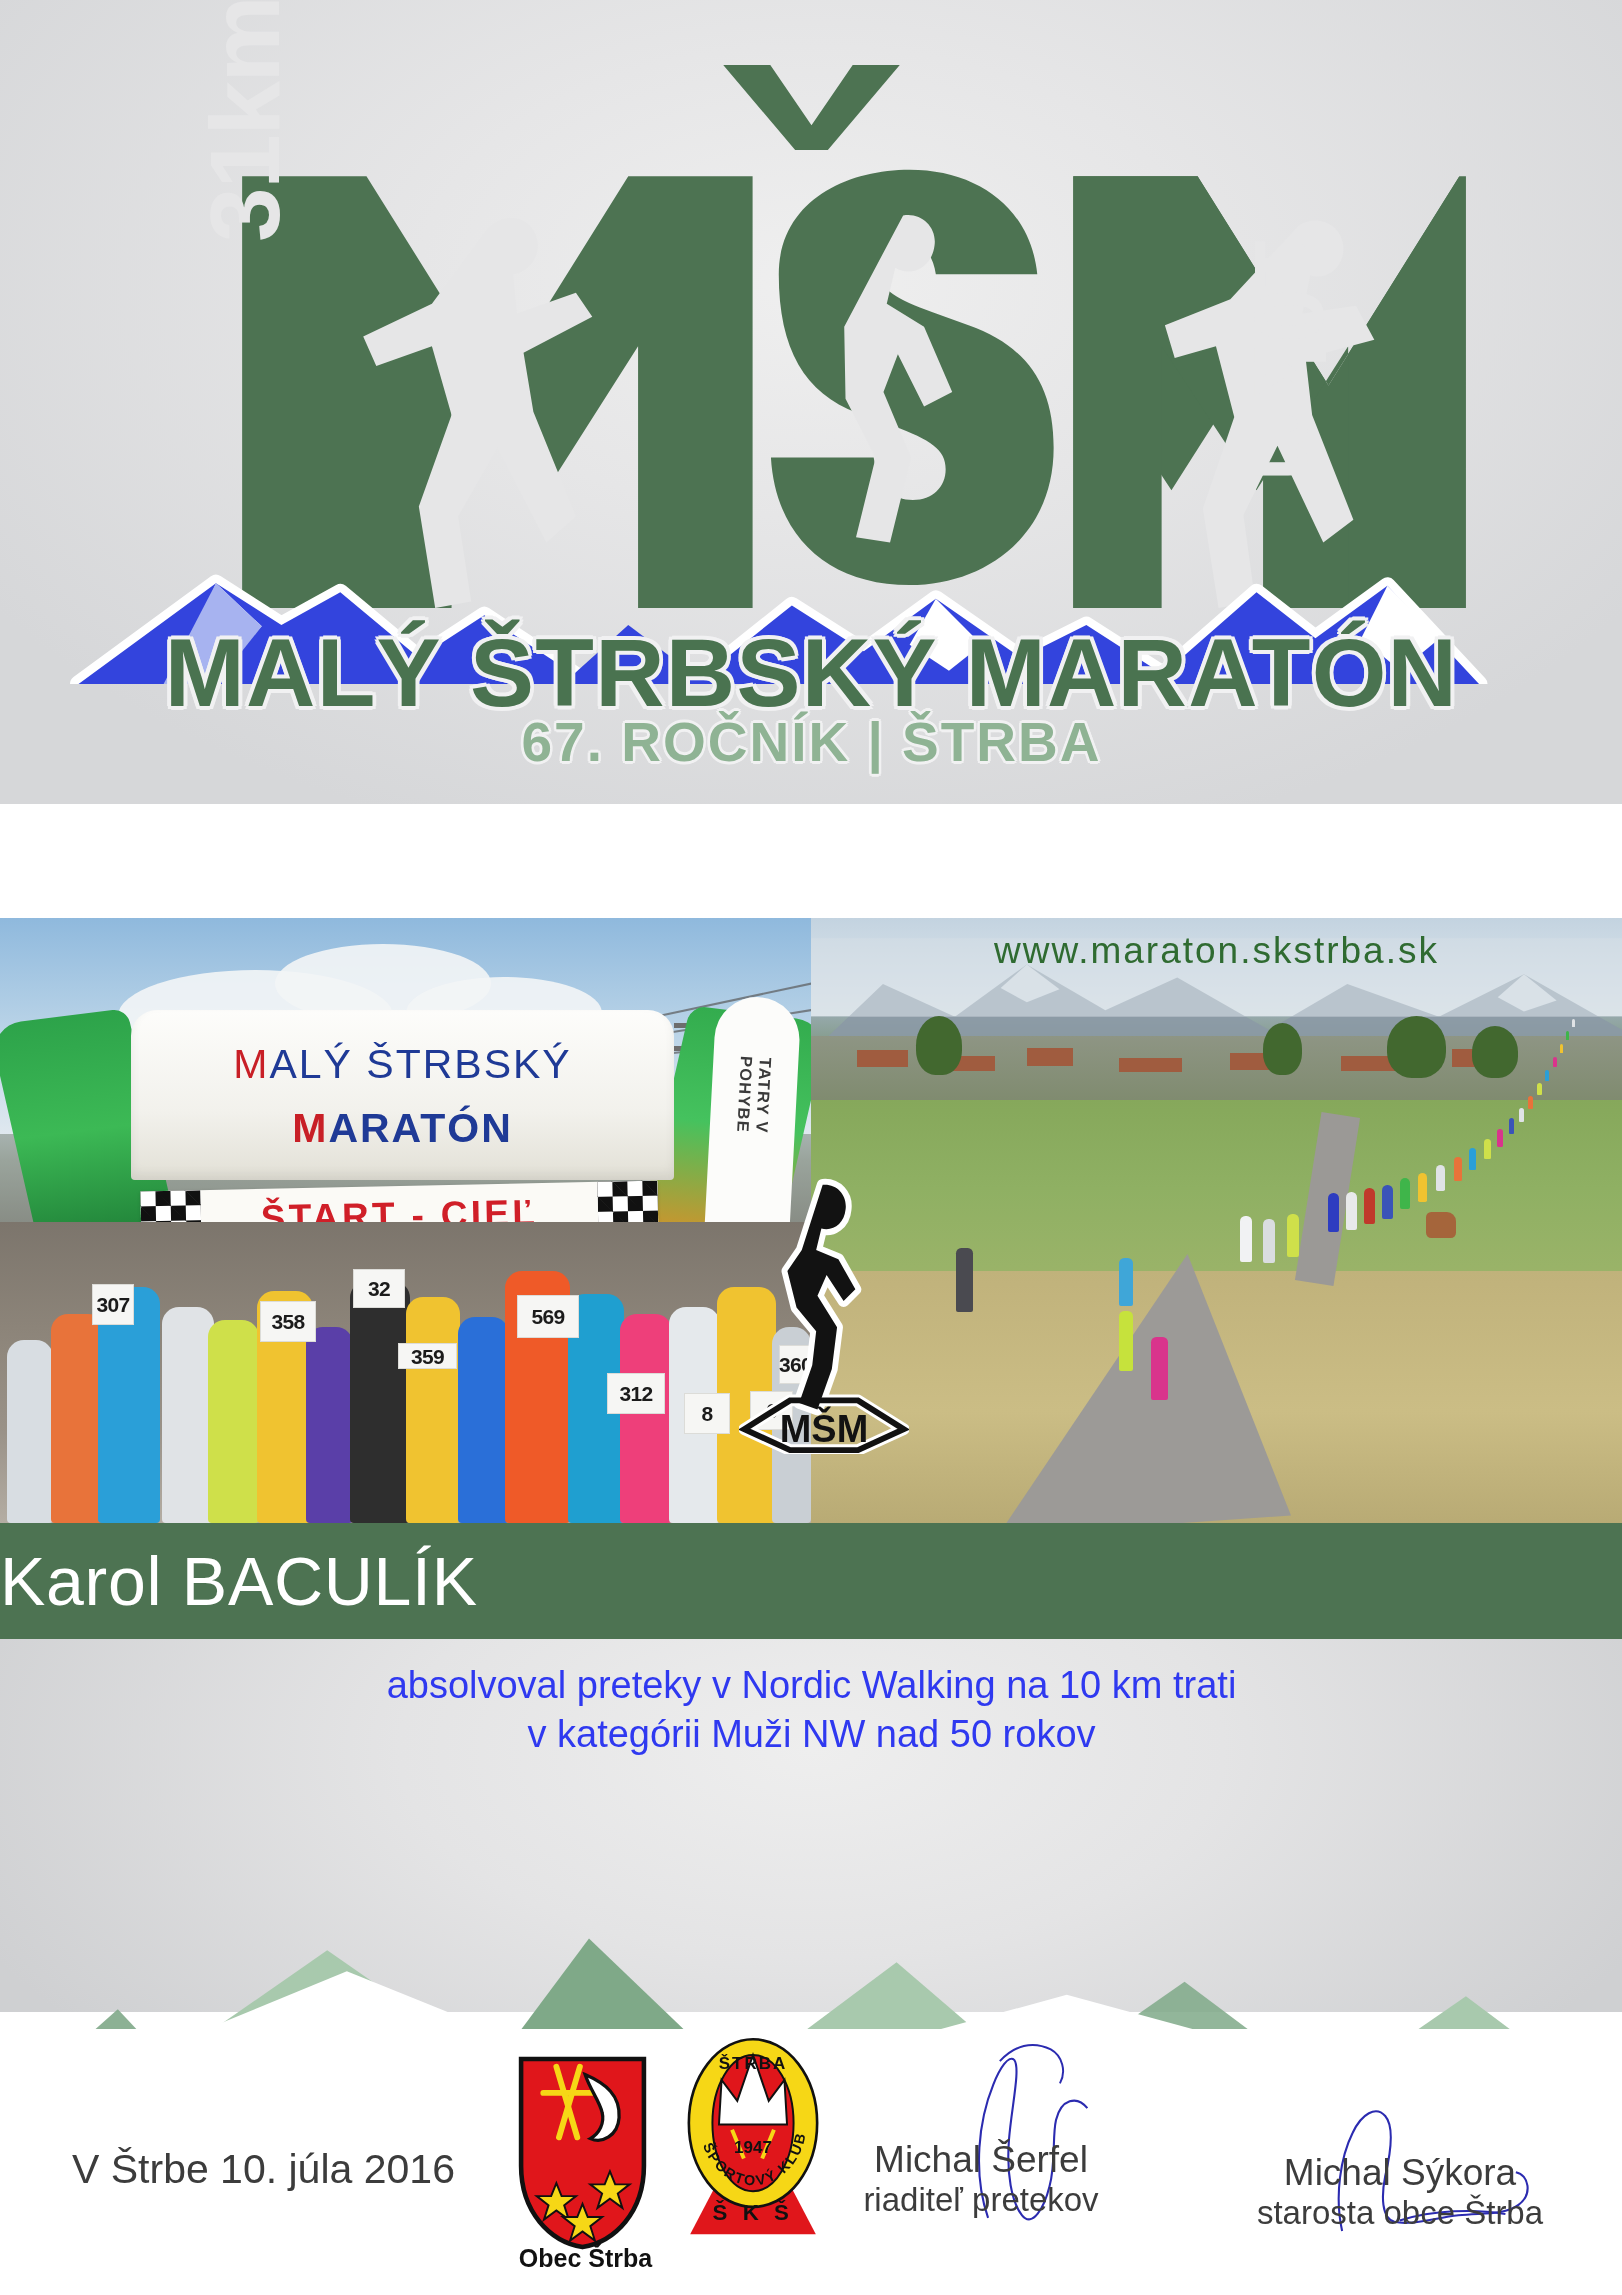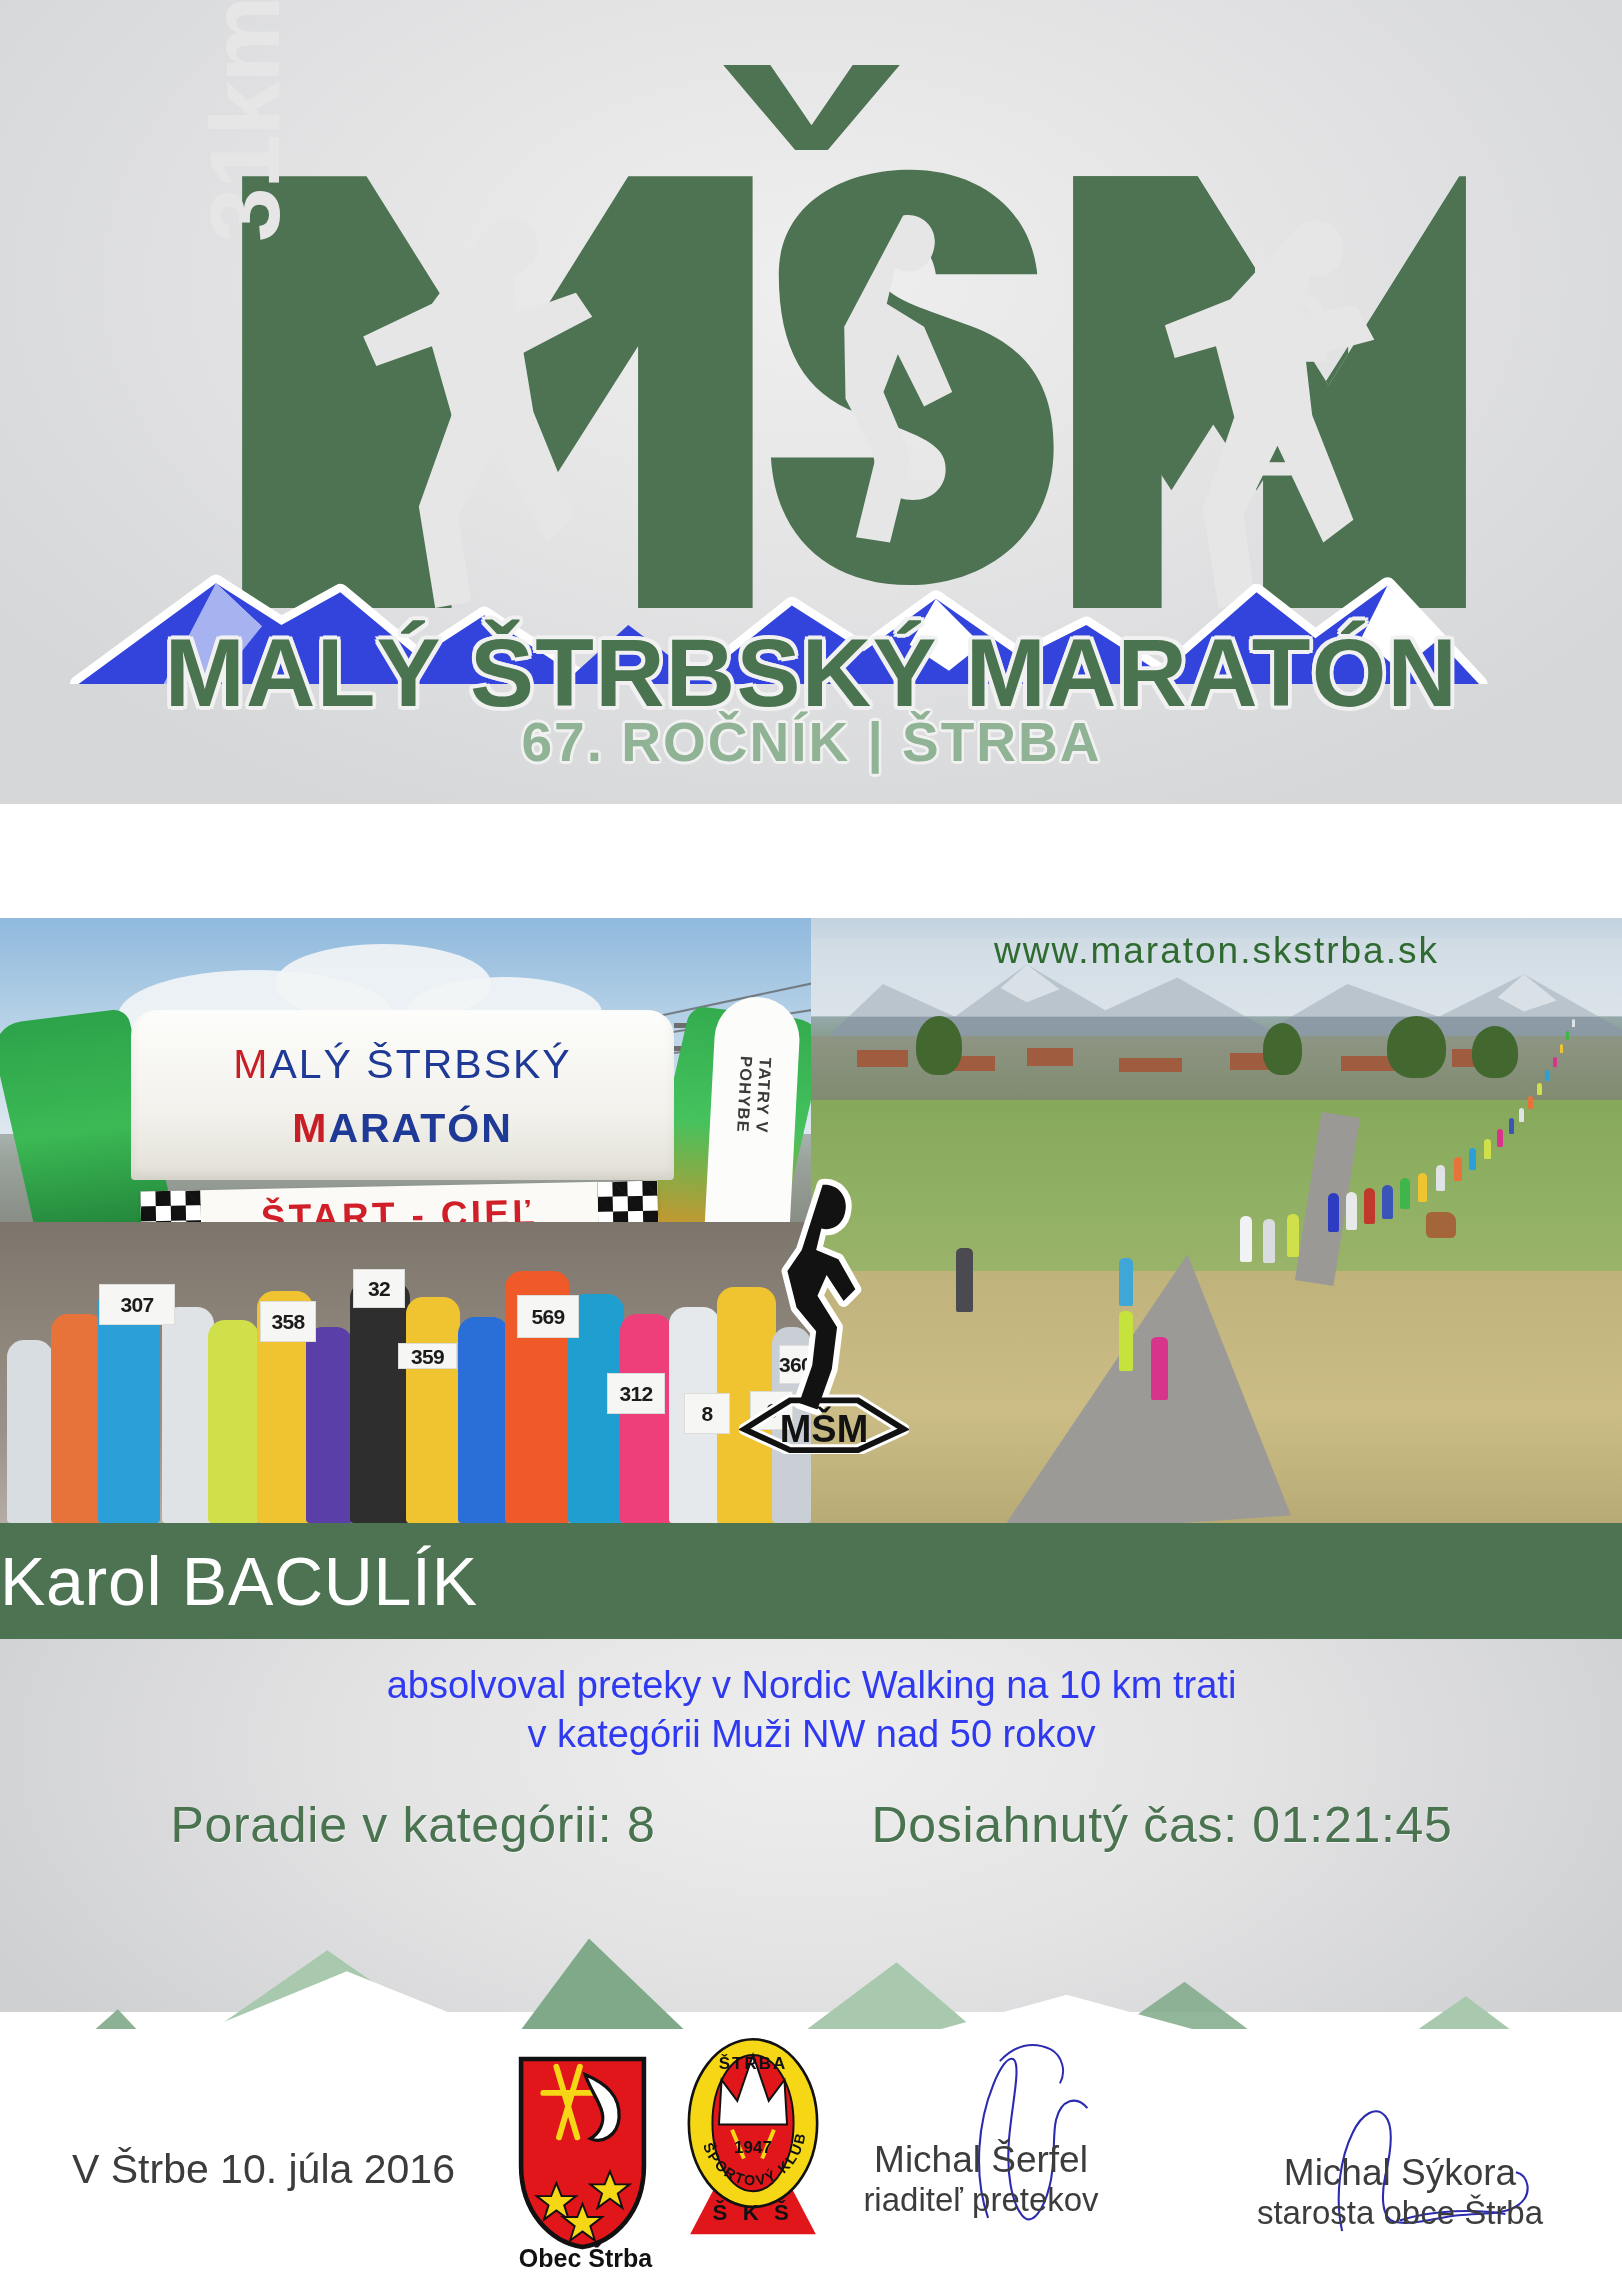--- a/index.html
+++ b/index.html
@@ -384,21 +384,21 @@
         <div class="runner" style="left:350px; width:60px;  height:242px; background:#2e2e2e;"></div>
         <div class="runner" style="left:406px; width:54px;  height:226px; background:#f0c330;"></div>
         <div class="runner" style="left:458px; width:51px;  height:206px; background:#2a6fd8;"></div>
         <div class="runner" style="left:505px; width:65px; height:252px; background:#ef5a28;"></div>
         <div class="runner" style="left:568px; width:56px;  height:229px; background:#1f9fd0;"></div>
         <div class="runner" style="left:620px; width:52px;  height:209px; background:#ee3f7a;"></div>
         <div class="runner" style="left:669px;width:51px;  height:216px; background:#e5e9ec;"></div>
         <div class="runner" style="left:717px;width:59px;  height:236px; background:#f0c330;"></div>
         <div class="runner" style="left:772px;width:39px;  height:196px; background:#c9cfd4;"></div>
 
-        <div class="bib" style="left:99px; top:62px;  width:76px; height:41px;">307</div>
+        <div class="bib" style="left:92px; top:62px;  width:42px; height:41px;">307</div>
         <div class="bib" style="left:260px; top:79px; width:56px; height:41px;">358</div>
         <div class="bib" style="left:353px; top:47px;  width:52px; height:39px;">32</div>
         <div class="bib" style="left:398px; top:121px; width:59px; height:26px;">359</div>
         <div class="bib" style="left:517px; top:73px; width:62px; height:43px;">569</div>
         <div class="bib" style="left:607px; top:151px; width:58px; height:41px;">312</div>
         <div class="bib" style="left:684px;top:171px; width:46px; height:41px;">8</div>
         <div class="bib" style="left:750px;top:169px; width:43px; height:39px;">6</div>
         <div class="bib" style="left:779px;top:123px; width:33px; height:39px;">360</div>
       </div>
     </div>
@@ -488,24 +488,20 @@
     <div class="n">Karol BACULÍK</div>
   </div>
 
   <div class="lower"></div>
 
   <div class="desc">
     <div>absolvoval preteky v Nordic Walking na 10 km trati</div>
     <div>v kategórii Muži NW nad 50 rokov</div>
   </div>
 
-  <div class="results">
-    <div>Poradie v kategórii: 8</div>
-    <div>Dosiahnutý čas: 01:21:45</div>
-  </div>
 
   <div class="gmts">
     <svg width="1623" height="216" viewBox="0 0 2480 330">
       <polygon points="0,330 180,170 330,330" fill="#7fa988" opacity=".9"></polygon>
       <polygon points="140,330 500,80 860,330" fill="#a8c9ad"></polygon>
       <polygon points="700,330 900,62 1180,330" fill="#7fa988"></polygon>
       <polygon points="1060,330 1370,98 1640,330" fill="#a8c9ad"></polygon>
       <polygon points="1520,330 1810,128 2080,330" fill="#7fa988" opacity=".85"></polygon>
       <polygon points="1980,330 2240,150 2480,330" fill="#a8c9ad"></polygon>
       <polygon points="0,330 530,112 1070,330" fill="#ffffff"></polygon>

